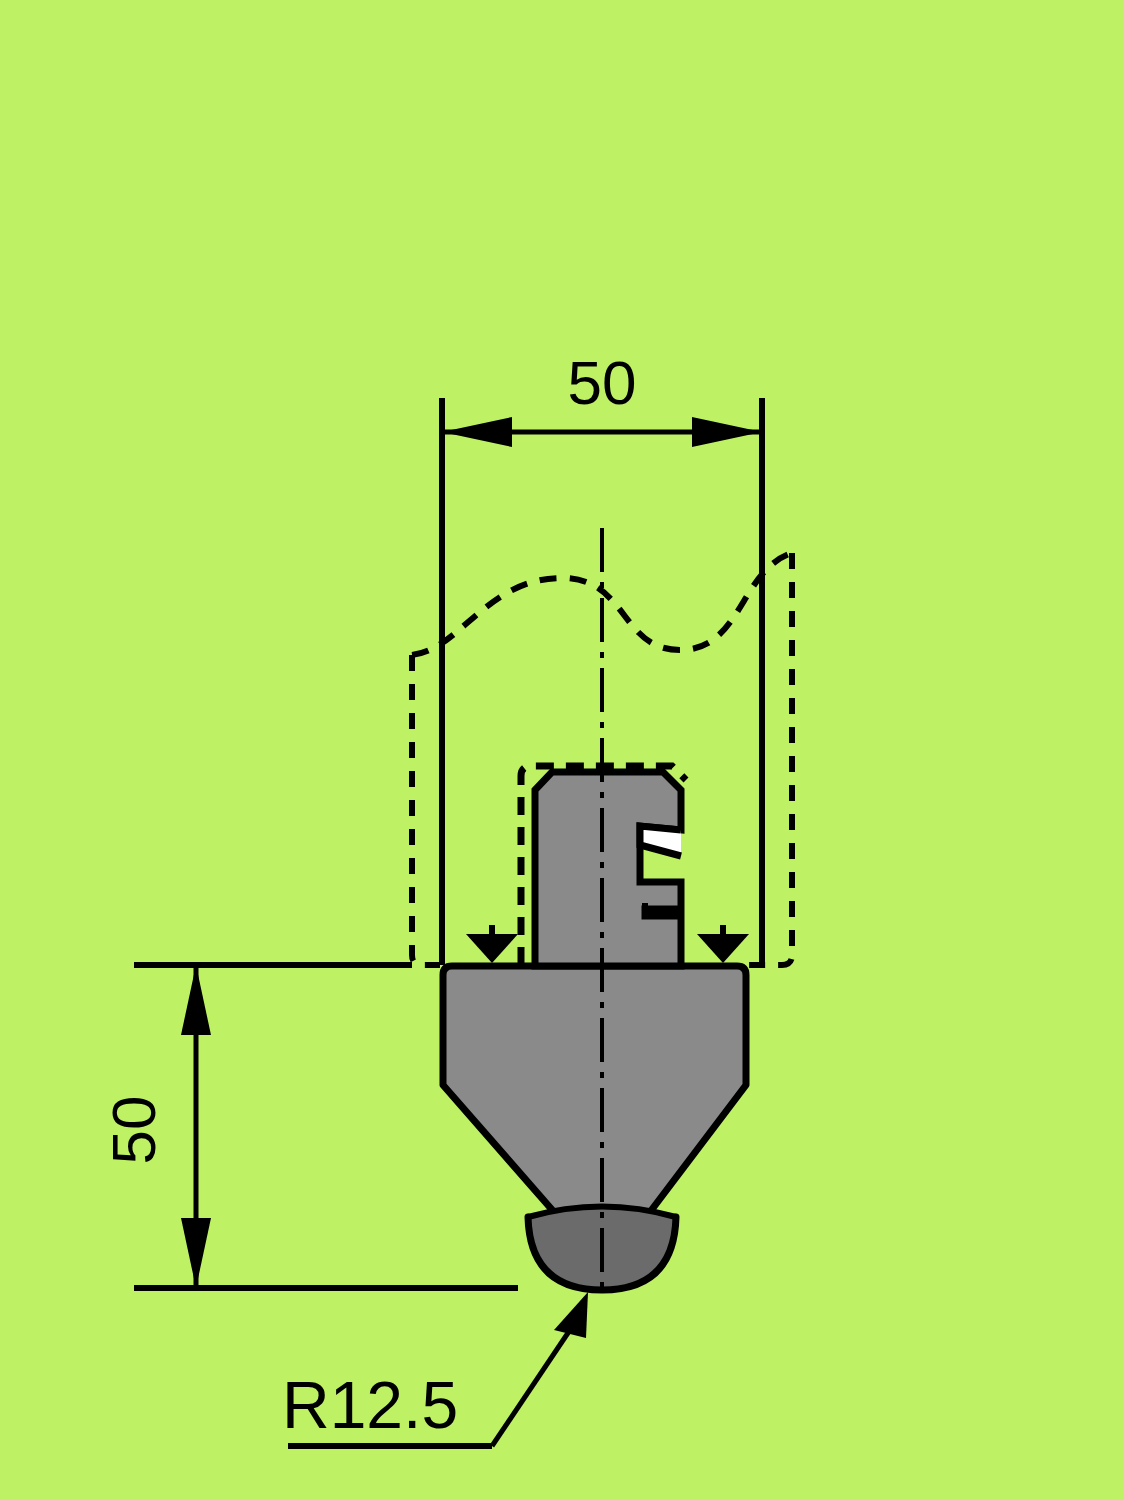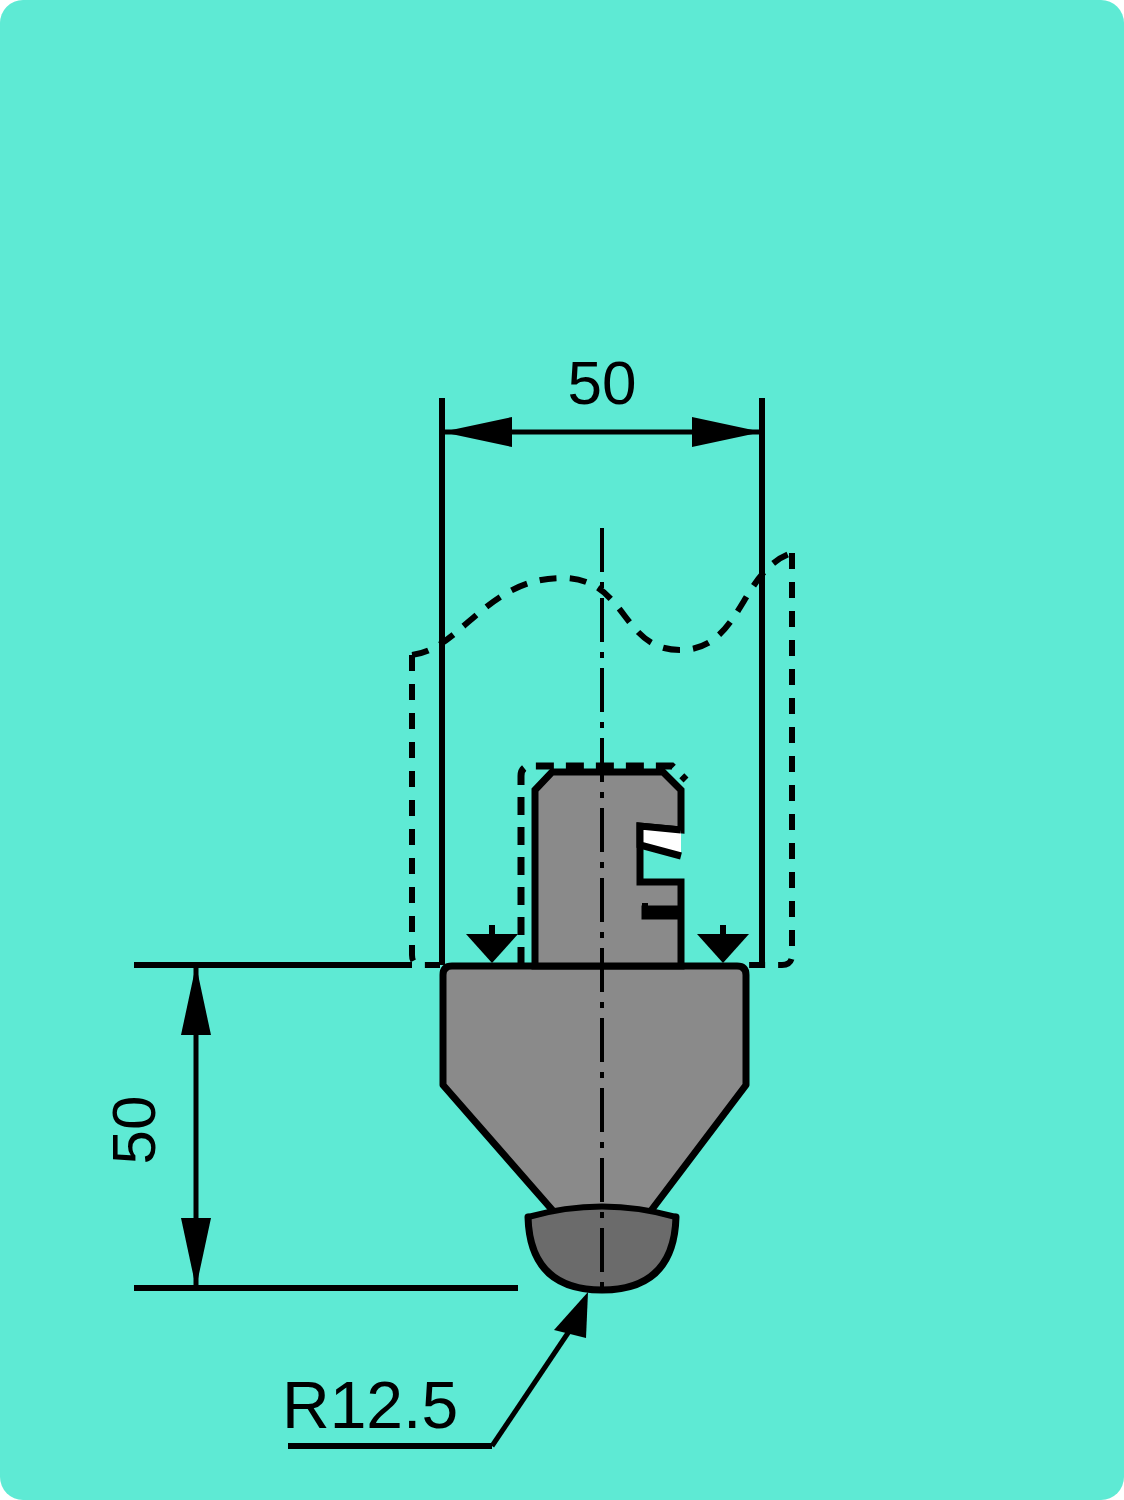--- a/index.html
+++ b/index.html
@@ -11,22 +11,21 @@
   body {
     width: 1124px;
     height: 1500px;
     font-family: "Liberation Sans", sans-serif;
     overflow: hidden;
   }
   #drawing-root {
     position: relative;
     width: 1124px;
     height: 1500px;
-    background: #5eead4;
-    border-radius: 23px;
+    background: #bef264;
   }
   #drawing-svg {
     position: absolute;
     left: 0;
     top: 0;
     width: 1124px;
     height: 1500px;
     display: block;
   }
   .dim-text {

